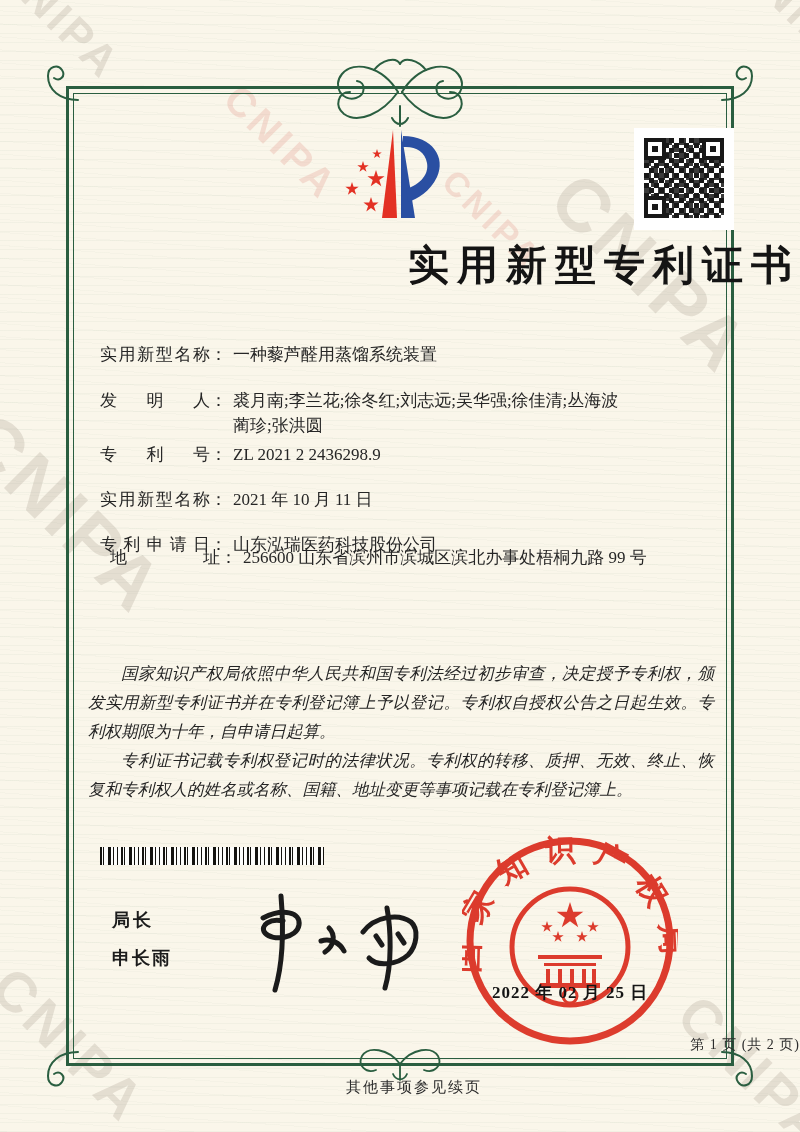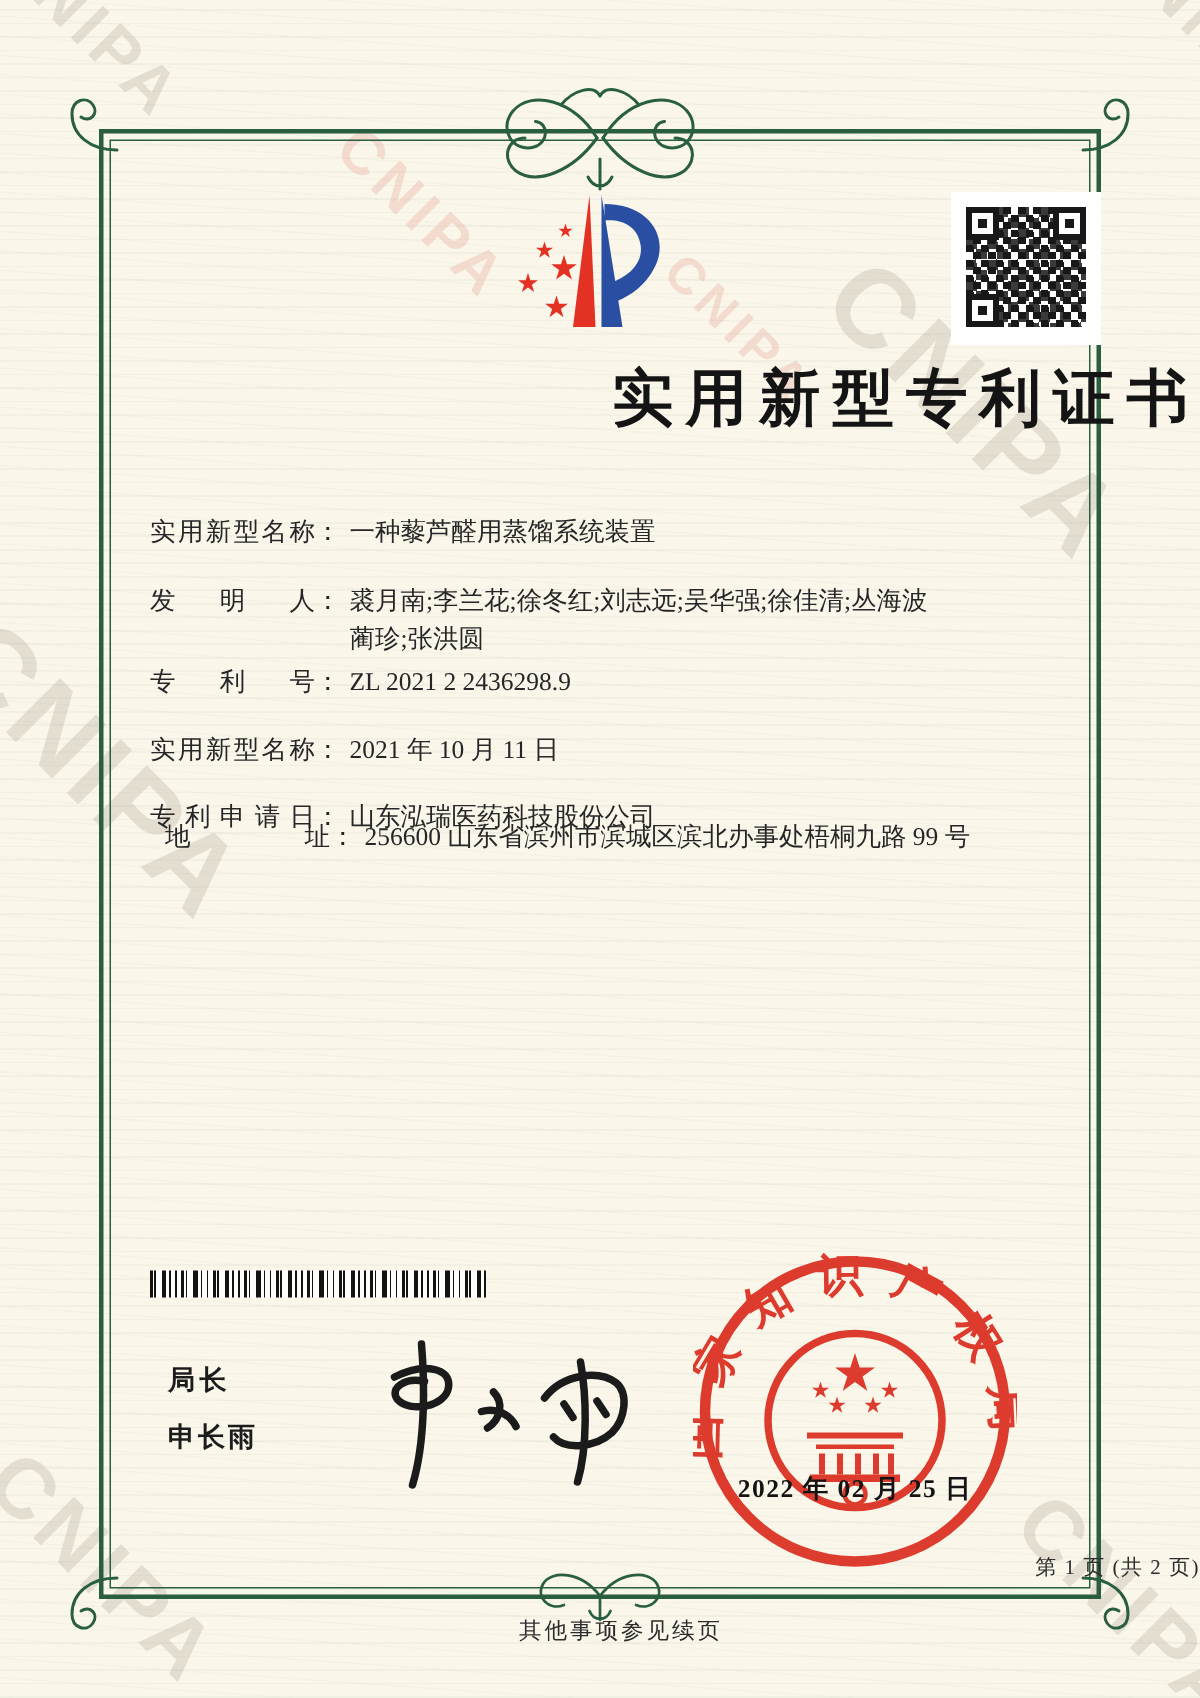--- a/index.html
+++ b/index.html
@@ -174,20 +174,24 @@
   <div class="row" style="top:487px;">
     <span class="flabel">实用新型名称</span><span class="colon">：</span><span class="fvalue">2021 年 10 月 11 日</span>
   </div>
   <div class="row" style="top:532px;">
     <span class="flabel">专利申请日</span><span class="colon">：</span><span class="fvalue">山东泓瑞医药科技股份公司</span>
   </div>
   <div class="row" style="top:545px;margin-left:10px;">
     <span class="flabel">地址</span><span class="colon">：</span><span class="fvalue">256600  山东省滨州市滨城区滨北办事处梧桐九路 99 号</span>
   </div>
 
+  <div class="body-text">
+    <p>国家知识产权局依照中华人民共和国专利法经过初步审查，决定授予专利权，颁发实用新型专利证书并在专利登记簿上予以登记。专利权自授权公告之日起生效。专利权期限为十年，自申请日起算。</p>
+    <p>专利证书记载专利权登记时的法律状况。专利权的转移、质押、无效、终止、恢复和专利权人的姓名或名称、国籍、地址变更等事项记载在专利登记簿上。</p>
+  </div>
 
   <div class="barcode"></div>
 
   <div class="commissioner-label">局长</div>
   <div class="commissioner-name">申长雨</div>
 
   <svg class="abs" style="left:225px; top:888px;" width="210" height="108" viewBox="0 0 210 108">
     <g stroke="#1b1b1b" fill="none" stroke-width="5" stroke-linecap="round" stroke-linejoin="round">
       <path d="M38,30 C58,20 76,24 74,37 C72,50 48,54 40,45 C34,37 46,30 58,33"></path>
       <path d="M56,8 C58,32 59,72 50,102"></path>

